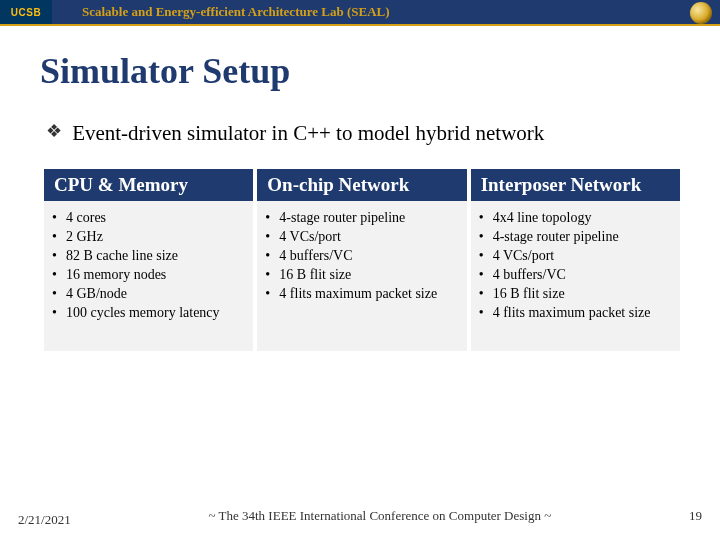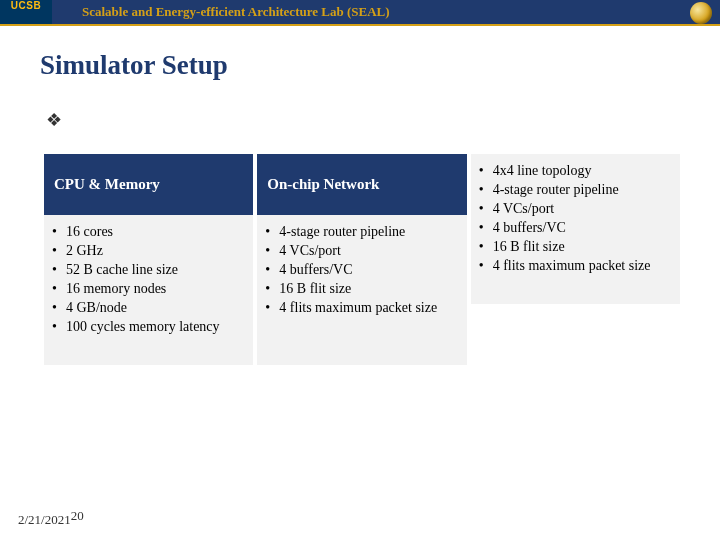--- a/index.html
+++ b/index.html
@@ -17,20 +17,21 @@
     border-bottom: 2px solid #d4a017;
     display: flex;
     align-items: center;
     position: relative;
   }
   .logo-left {
     width: 52px;
     height: 24px;
     background: #003660;
     display: flex;
+    align-items: center;
     justify-content: center;
     flex-shrink: 0;
   }
   .logo-left-text {
     color: #febc11;
     font-family: Arial, sans-serif;
     font-size: 10px;
     font-weight: bold;
     letter-spacing: 0.5px;
   }
@@ -47,21 +48,21 @@
     width: 22px;
     height: 22px;
     border-radius: 50%;
     background: radial-gradient(circle at 35% 35%, #f7e7a0 0%, #d4a017 60%, #8a6a10 100%);
     box-shadow: inset -2px -2px 3px rgba(0,0,0,0.25);
   }
   .content {
     padding: 24px 40px 0 40px;
   }
   .slide-title {
-    font-size: 27px;
+    font-size: 36px;
     font-weight: bold;
     color: #1f3a6e;
     margin-bottom: 28px;
     font-family: Liberation Serif, serif;
   }
   .bullet-row {
     display: flex;
     align-items: flex-start;
     margin-left: 6px;
     margin-bottom: 22px;
@@ -85,22 +86,22 @@
   }
   .col {
     flex: 1;
     min-width: 0;
   }
   .col + .col { margin-left: 4px; }
   .col-header {
     background: #1f3a6e;
     color: #fff;
     font-weight: bold;
-    font-size: 15px;
-    padding: 22px 10px;
+    font-size: 19px;
+    padding: 5px 10px;
   }
   .col-body {
     background: #f2f2f2;
     padding: 8px 6px 18px 6px;
     min-height: 150px;
   }
   .item-row {
     display: flex;
     align-items: flex-start;
     font-size: 14px;
@@ -138,38 +139,39 @@
   </div>
   <div class="header-title">Scalable and Energy-efficient Architecture Lab (SEAL)</div>
   <div class="logo-right"></div>
 </div>
 
 <div class="content">
   <div class="slide-title">Simulator Setup</div>
 
   <div class="bullet-row">
     <span class="diamond">❖</span>
+    <span class="bullet-text">Event-driven simulator in C++ to model hybrid network</span>
   </div>
 
   <div class="table">
 
   <div class="col">
         <div class="col-header">CPU &amp; Memory</div>
         <div class="col-body">
           <div class="item-row">
             <span class="dot">•</span>
-            <span class="item-text">16 cores</span>
+            <span class="item-text">4 cores</span>
           </div>
           <div class="item-row">
             <span class="dot">•</span>
             <span class="item-text">2 GHz</span>
           </div>
           <div class="item-row">
             <span class="dot">•</span>
-            <span class="item-text">52 B cache line size</span>
+            <span class="item-text">82 B cache line size</span>
           </div>
           <div class="item-row">
             <span class="dot">•</span>
             <span class="item-text">16 memory nodes</span>
           </div>
           <div class="item-row">
             <span class="dot">•</span>
             <span class="item-text">4 GB/node</span>
           </div>
           <div class="item-row">
@@ -197,20 +199,21 @@
             <span class="dot">•</span>
             <span class="item-text">16 B flit size</span>
           </div>
           <div class="item-row">
             <span class="dot">•</span>
             <span class="item-text">4 flits maximum packet size</span>
           </div>
         </div>
       </div>
       <div class="col">
+        <div class="col-header">Interposer Network</div>
         <div class="col-body">
           <div class="item-row">
             <span class="dot">•</span>
             <span class="item-text">4x4 line topology</span>
           </div>
           <div class="item-row">
             <span class="dot">•</span>
             <span class="item-text">4-stage router pipeline</span>
           </div>
           <div class="item-row">
@@ -229,14 +232,15 @@
             <span class="dot">•</span>
             <span class="item-text">4 flits maximum packet size</span>
           </div>
         </div>
       </div>
     </div>
 </div>
 
 <div class="footer">
   <div class="footer-date">2/21/2021</div>
-  <div class="footer-num">20</div>
+  <div class="footer-center">~ The 34th IEEE International Conference on Computer Design ~</div>
+  <div class="footer-num">19</div>
 </div>
 
 </body></html>

